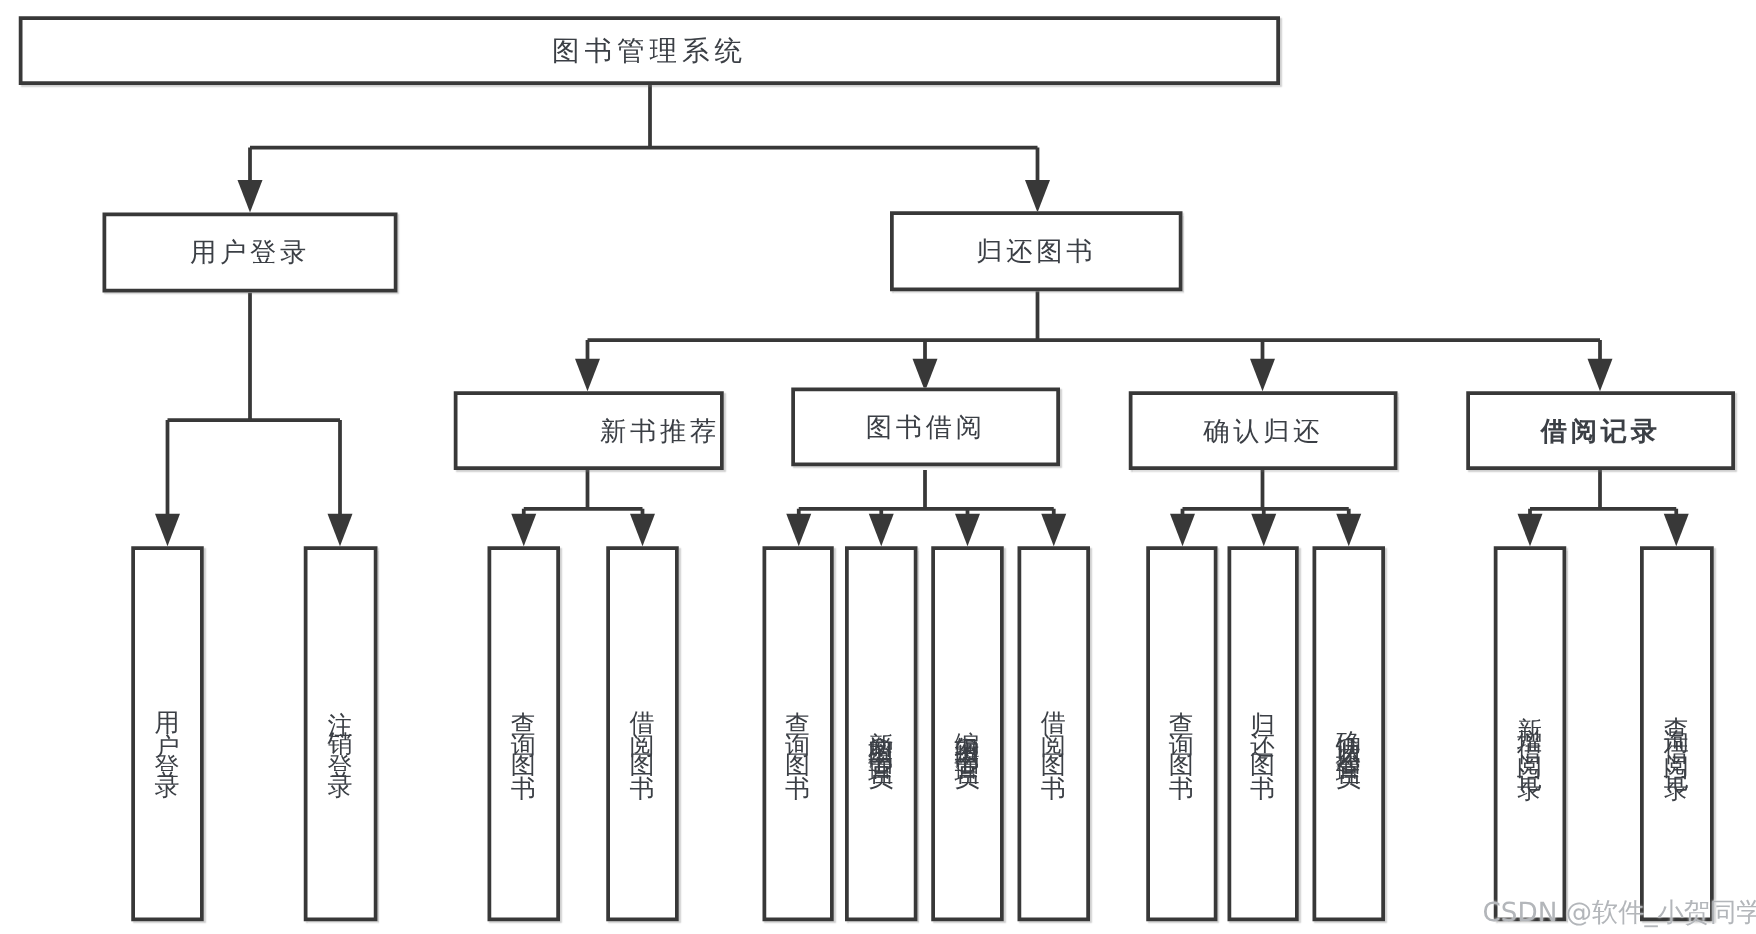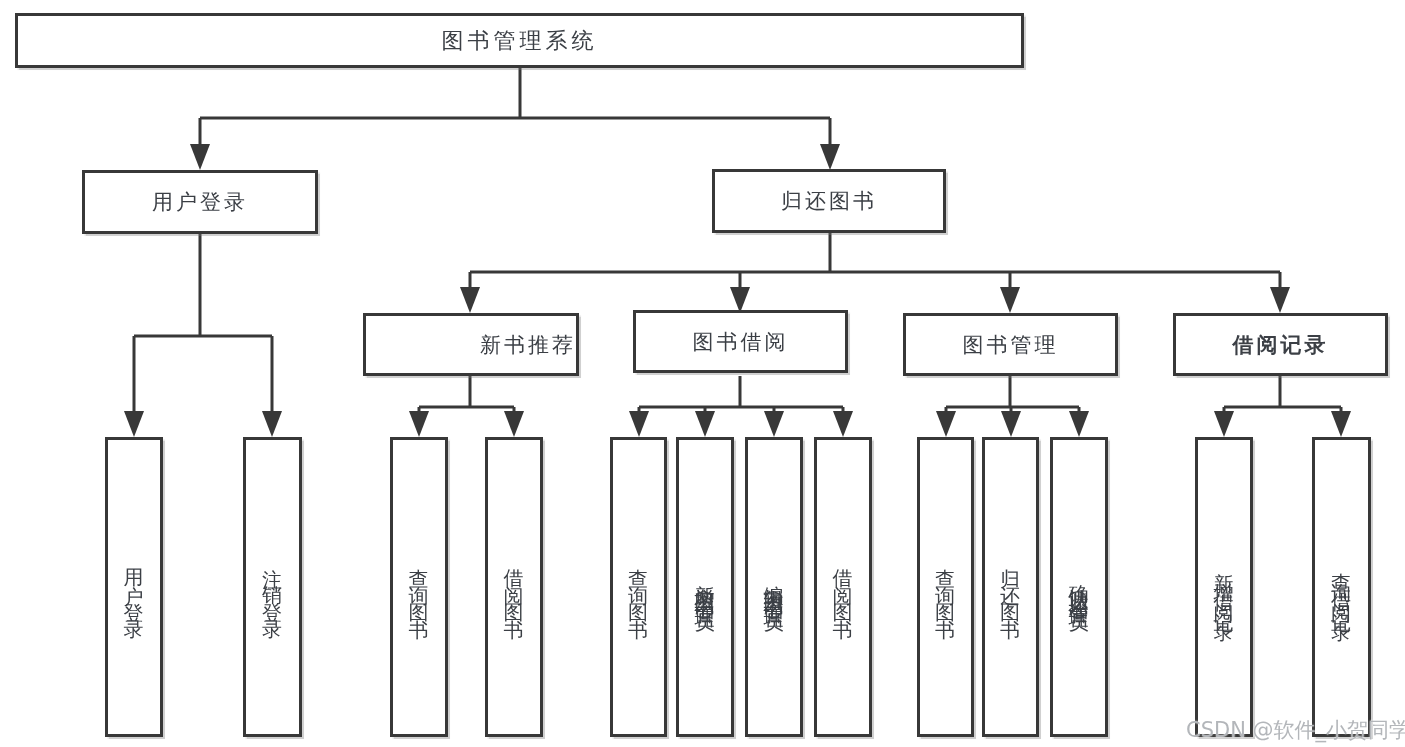--- a/index.html
+++ b/index.html
@@ -110,21 +110,21 @@
     <span>归还图书</span>
   </div>
 
   <div class="box h" style="left:363px; top:313px; width:216px; height:63px;justify-content:flex-end;">
     <span>新书推荐</span>
   </div>
   <div class="box h" style="left:633px; top:310px; width:215px; height:63px;">
     <span>图书借阅</span>
   </div>
   <div class="box h" style="left:903px; top:313px; width:215px; height:63px;">
-    <span>图书管理</span>
+    <span>确认归还</span>
   </div>
   <div class="box h" style="left:1173px; top:313px; width:215px; height:63px;font-weight:bold;">
     <span>借阅记录</span>
   </div>
 
   <div class="box v" style="left:105px;">
     <span class="vtext len4">用户登录</span>
   </div>
   <div class="box v" style="left:243px; width:59px;">
     <span class="vtext len4">注销登录</span>

